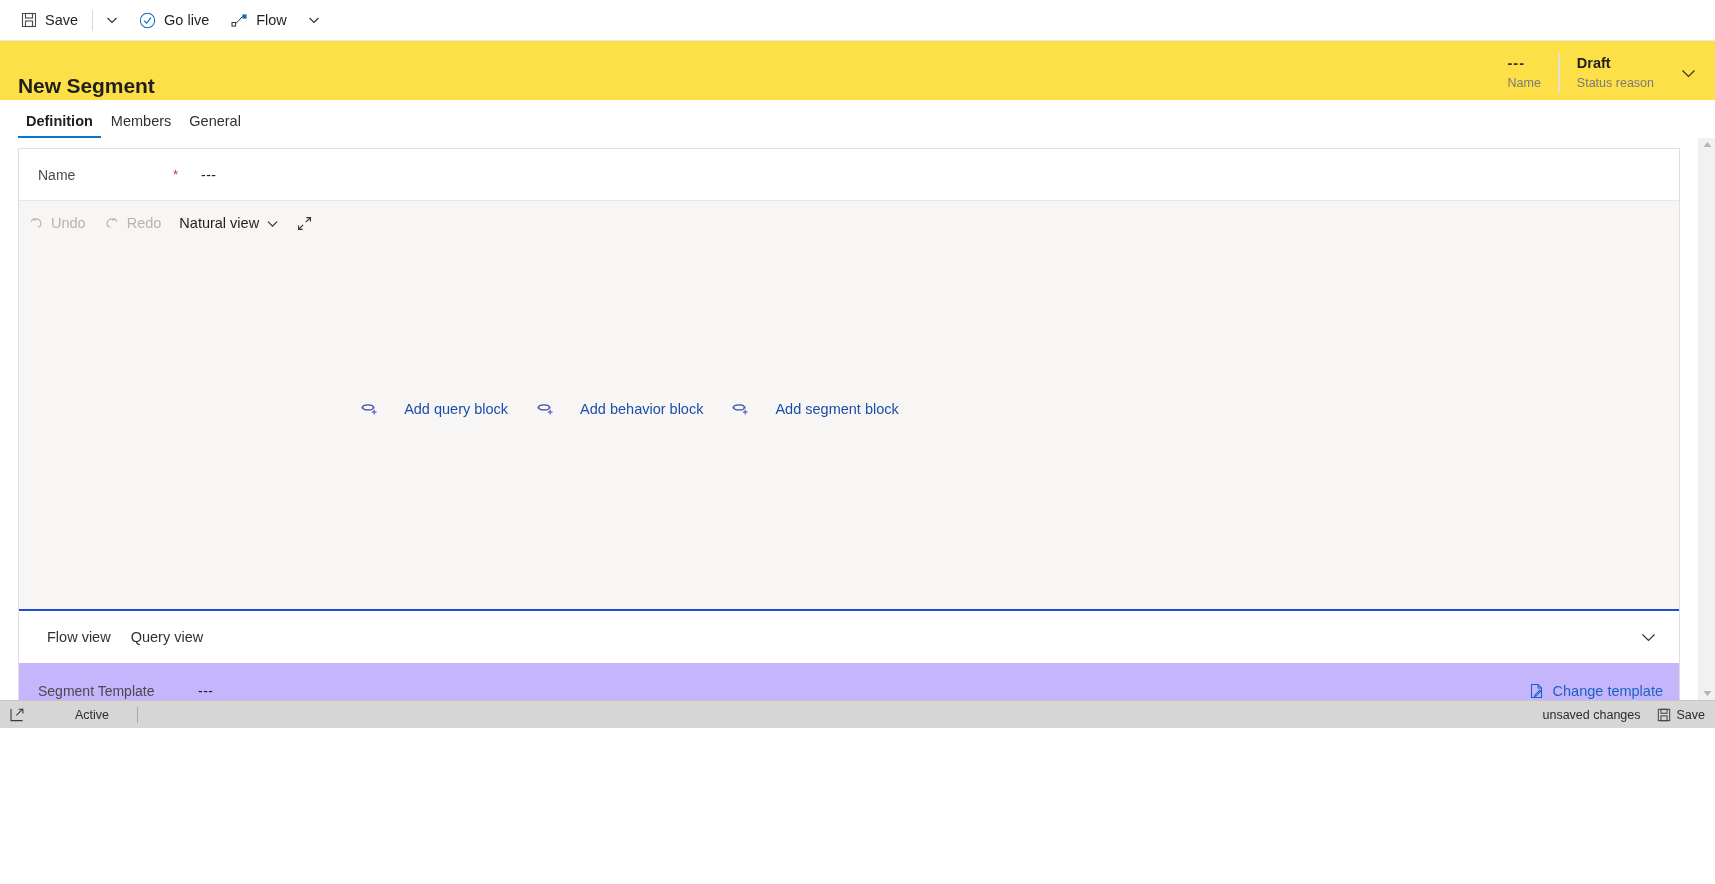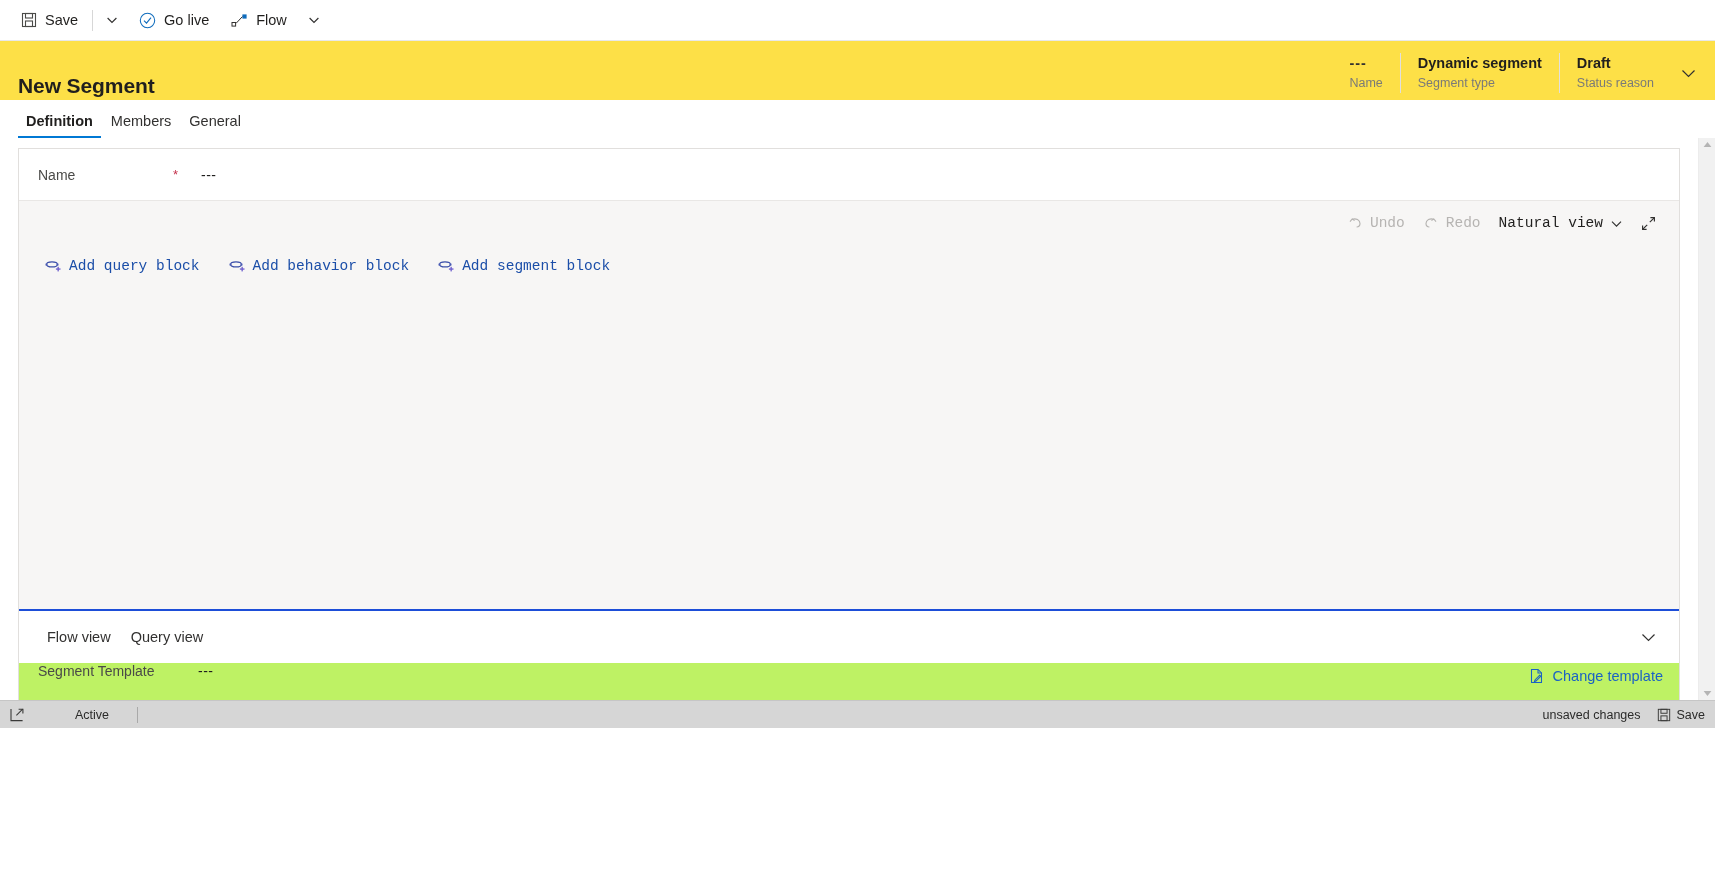--- a/index.html
+++ b/index.html
@@ -194,22 +194,21 @@
     margin-left: 8px;
   }
 
   
   .canvas {
     background: #f7f6f5;
     height: 408px;
     min-height: 408px;
     position: relative;
     display: flex;
-    flex-direction: column;
-    font-family: Liberation Mono, monospace;
+    flex-direction: row;
   }
   .canvas-toolbar {
     height: 44px;
     display: flex;
     align-items: center;
     justify-content: flex-end;
     padding-right: 14px;
     gap: 0px;
   }
   .ct-btn {
@@ -229,21 +228,21 @@
   .blockrow {
     display: flex;
     align-items: center;
     padding-left: 16px;
     gap: 10px;
     margin-top: 7px;
   }
   .blockbtn {
     display: flex;
     align-items: center;
-    gap: 7px;
+    gap: 26px;
     font-size: 14.5px;
     color: #1b4ea8;
     padding: 5px 9px;
     cursor: pointer;
     white-space: nowrap;
     user-select: none;
   }
 
   
   .flowbar {
@@ -271,23 +270,23 @@
     display: flex;
     align-items: center;
     cursor: pointer;
   }
 
   
   .templaterow {
     height: 55px;
     min-height: 55px;
     display: flex;
-    align-items: flex-start;
+    align-items: center;
     padding-left: 19px;
-    background: #bef264;
+    background: #c4b5fd;
     position: relative;
   }
   .tpl-label {
     font-size: 14px;
     color: #4a4a48;
     width: 160px;
   }
   .tpl-value {
     font-size: 14px;
     color: #201f1e;
@@ -411,24 +410,20 @@
 
     <div class="head-right">
 
       <div class="hr-field first">
         <div class="hr-val muted">---</div>
         <div class="hr-lbl">Name</div>
       </div>
 
       <div class="hr-divider"></div>
 
-      <div class="hr-field">
-        <div class="hr-val">Dynamic segment</div>
-        <div class="hr-lbl">Segment type</div>
-      </div>
 
       <div class="hr-divider"></div>
 
       <div class="hr-field">
         <div class="hr-val">Draft</div>
         <div class="hr-lbl">Status reason</div>
       </div>
 
       <div class="hr-chev">
         <span class="ico">

